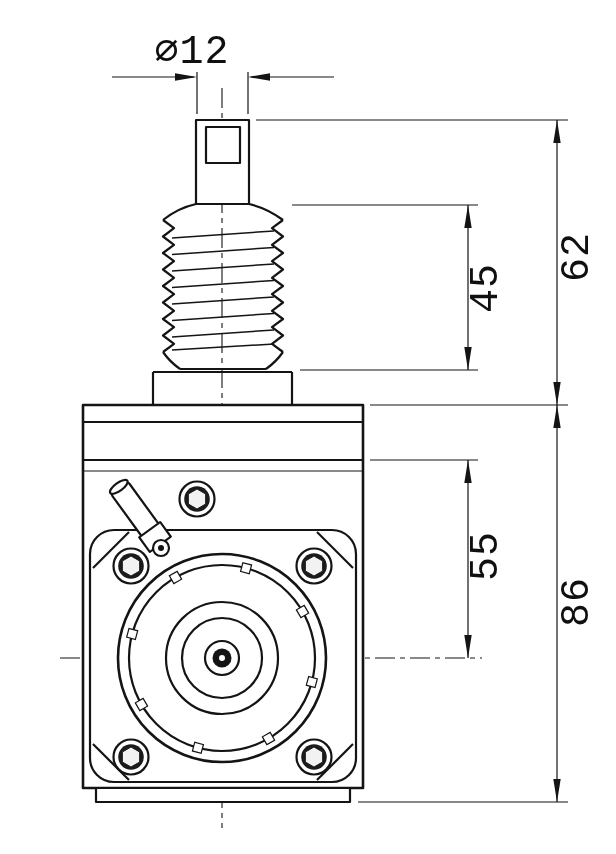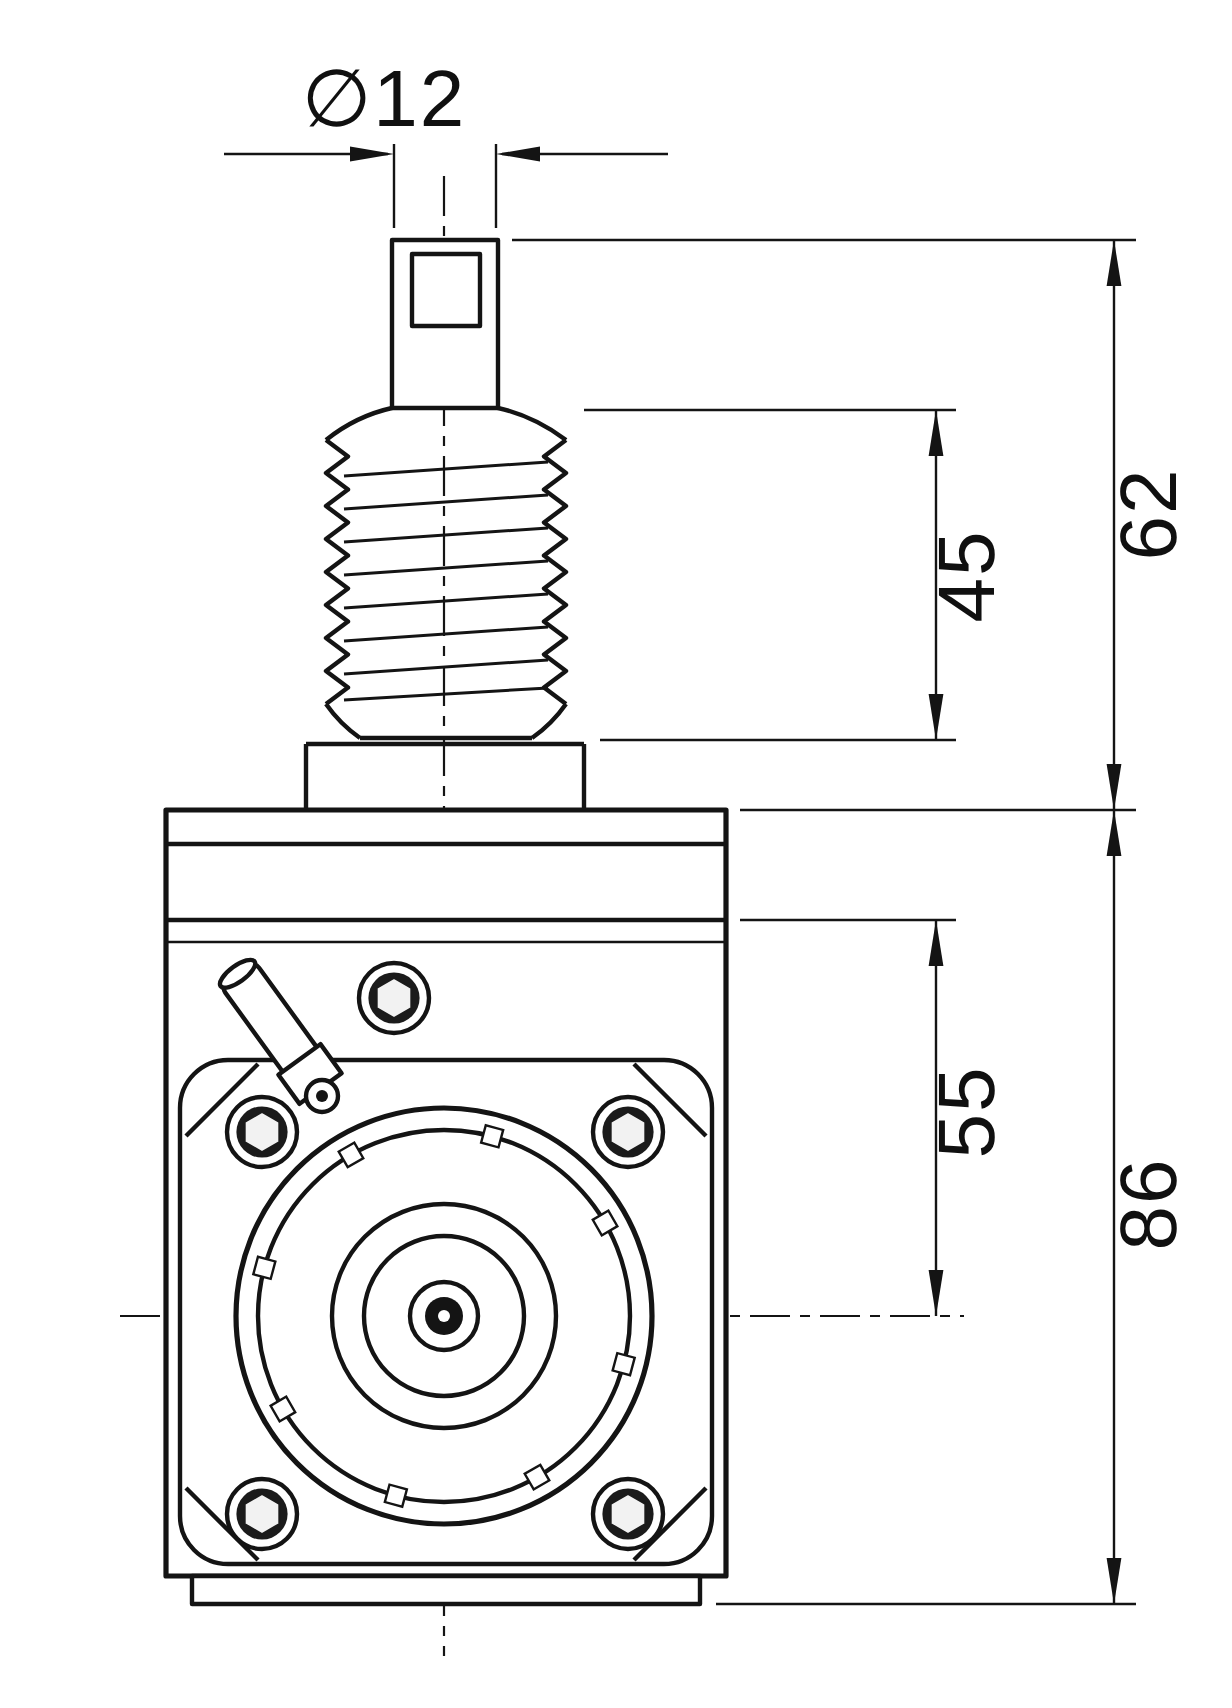--- a/index.html
+++ b/index.html
@@ -1,17 +1,17 @@
 <!DOCTYPE html>
 <html><head>
 <meta charset="utf-8">
 <style>
   html,body{margin:0;padding:0;background:#ffffff;}
   .stage{position:relative;width:616px;height:854px;background:#ffffff;overflow:hidden;
-         font-family:Liberation Sans, sans-serif;}
+         font-family:Liberation Mono, monospace;}
   svg{position:absolute;left:0;top:0;}
   .ol{fill:none;stroke:#141414;stroke-width:2.2;stroke-linejoin:round;}
   .olh{fill:none;stroke:#141414;stroke-width:2.6;stroke-linejoin:round;}
   .thin{fill:none;stroke:#141414;stroke-width:1.2;}
   .crest{fill:none;stroke:#141414;stroke-width:1.5;}
   .cl{fill:none;stroke:#141414;stroke-width:1.1;stroke-dasharray:20 5 5 5;}
   .arrow{fill:#141414;stroke:none;}
   .dimtext{font-size:40px;fill:#101010;letter-spacing:1px;}
   .whitefill{fill:#ffffff;}
 </style>

